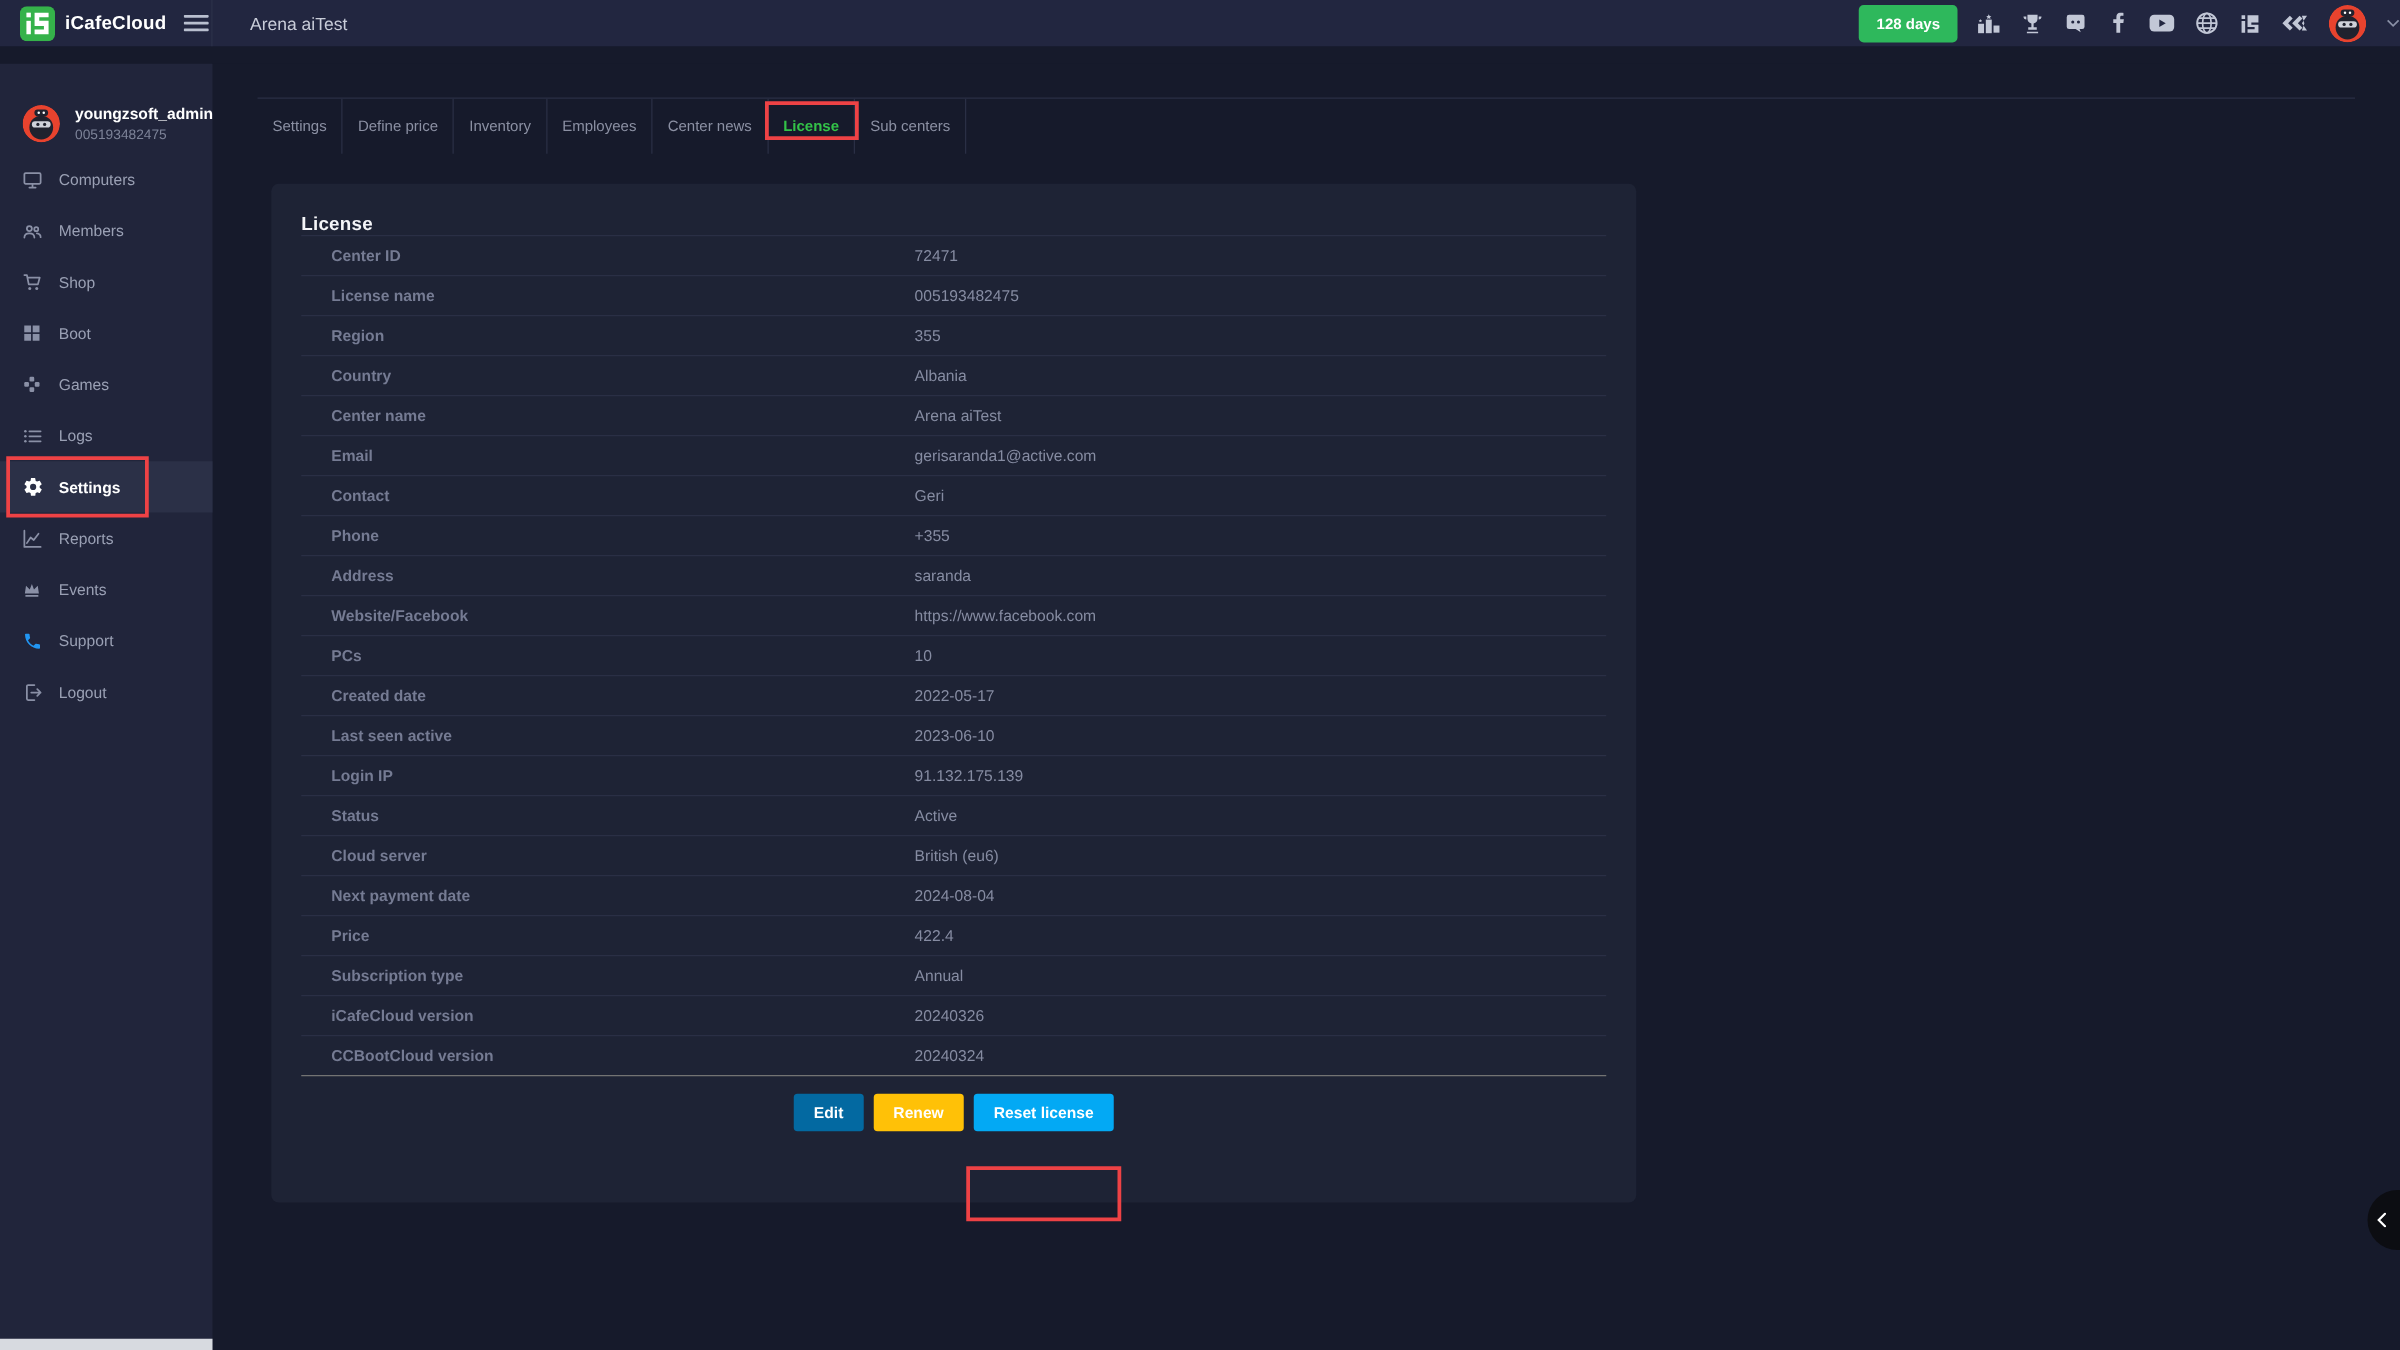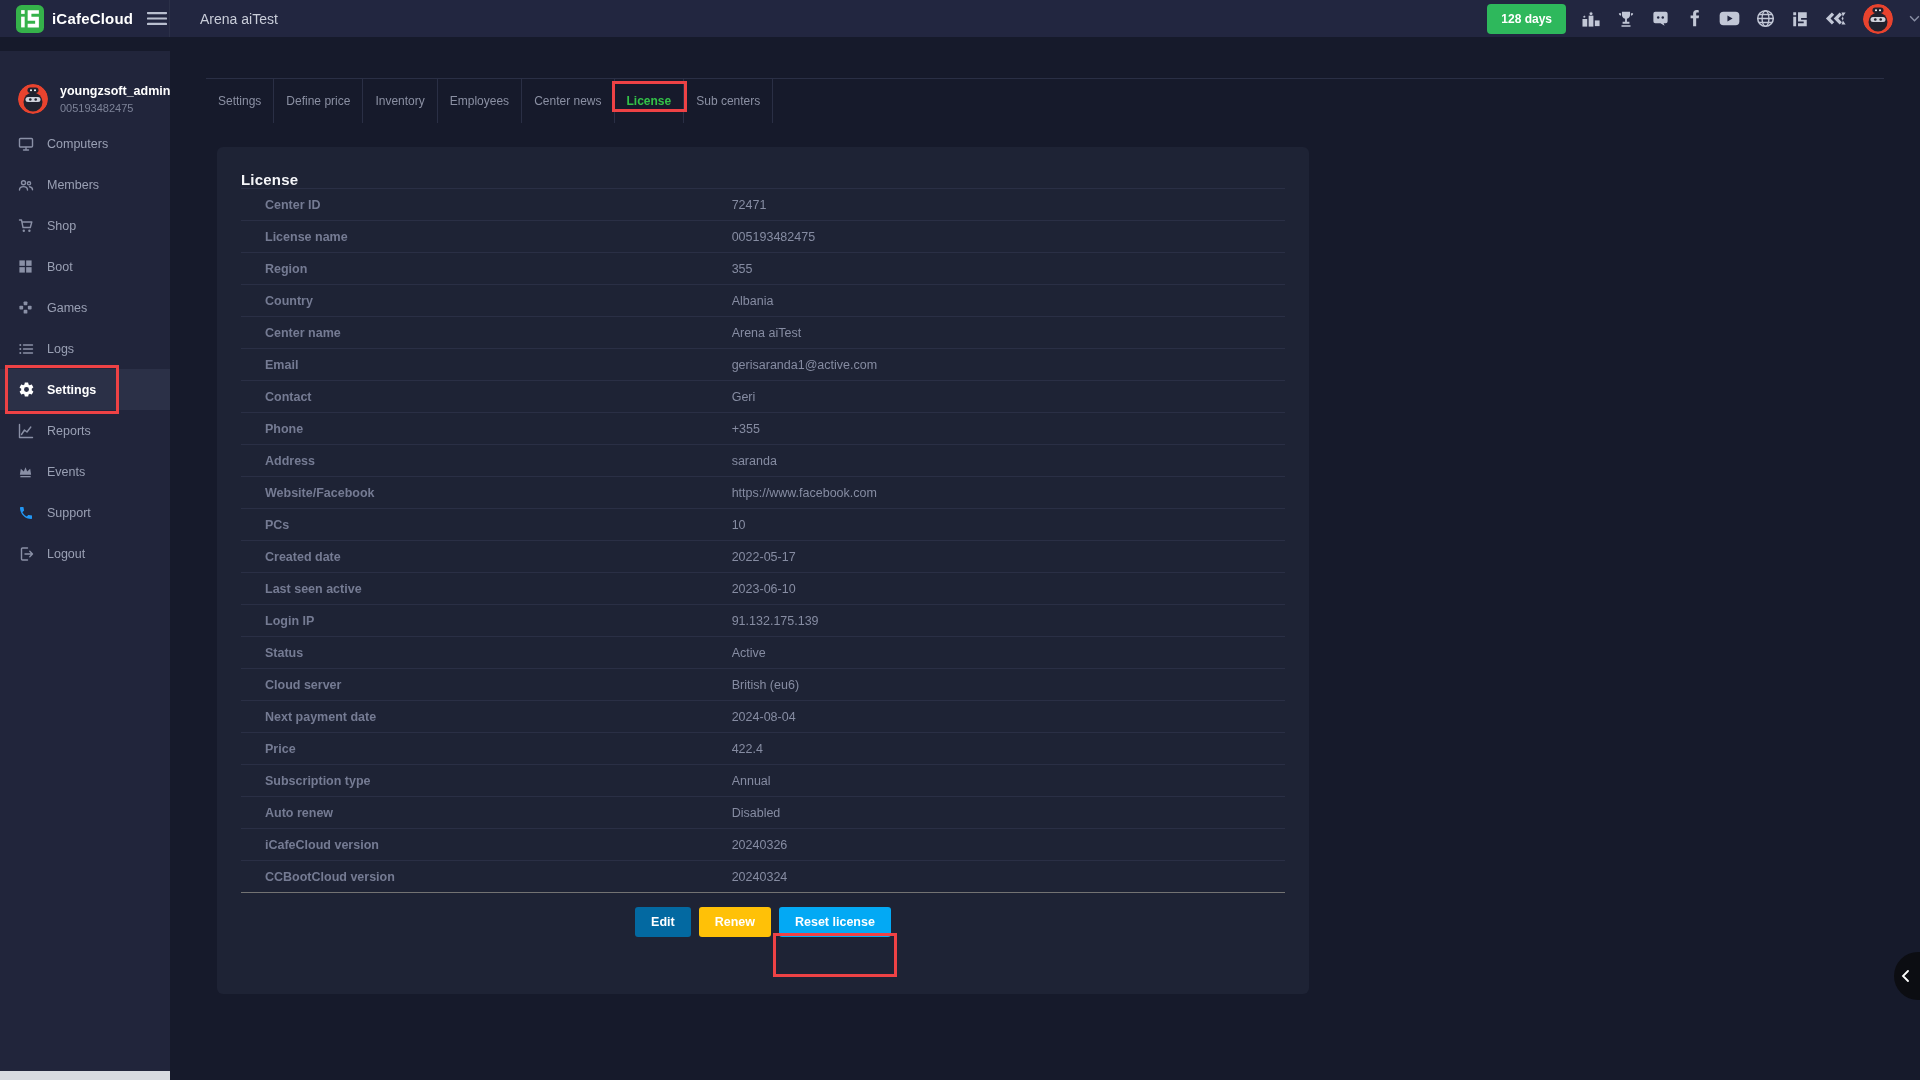--- a/index.html
+++ b/index.html
@@ -360,24 +360,20 @@
         </div>
         <div class="trow">
           <div class="tlabel">Price</div>
           <div class="tvalue">422.4</div>
         </div>
         <div class="trow">
           <div class="tlabel">Subscription type</div>
           <div class="tvalue">Annual</div>
         </div>
         <div class="trow">
-          <div class="tlabel">Auto renew</div>
-          <div class="tvalue">Disabled</div>
-        </div>
-        <div class="trow">
           <div class="tlabel">iCafeCloud version</div>
           <div class="tvalue">20240326</div>
         </div>
         <div class="trow">
           <div class="tlabel">CCBootCloud version</div>
           <div class="tvalue">20240324</div>
         </div>
       </div>
     <div class="actions" id="action-buttons">
         <button class="btn" style="background: #0369a1;">Edit</button>

